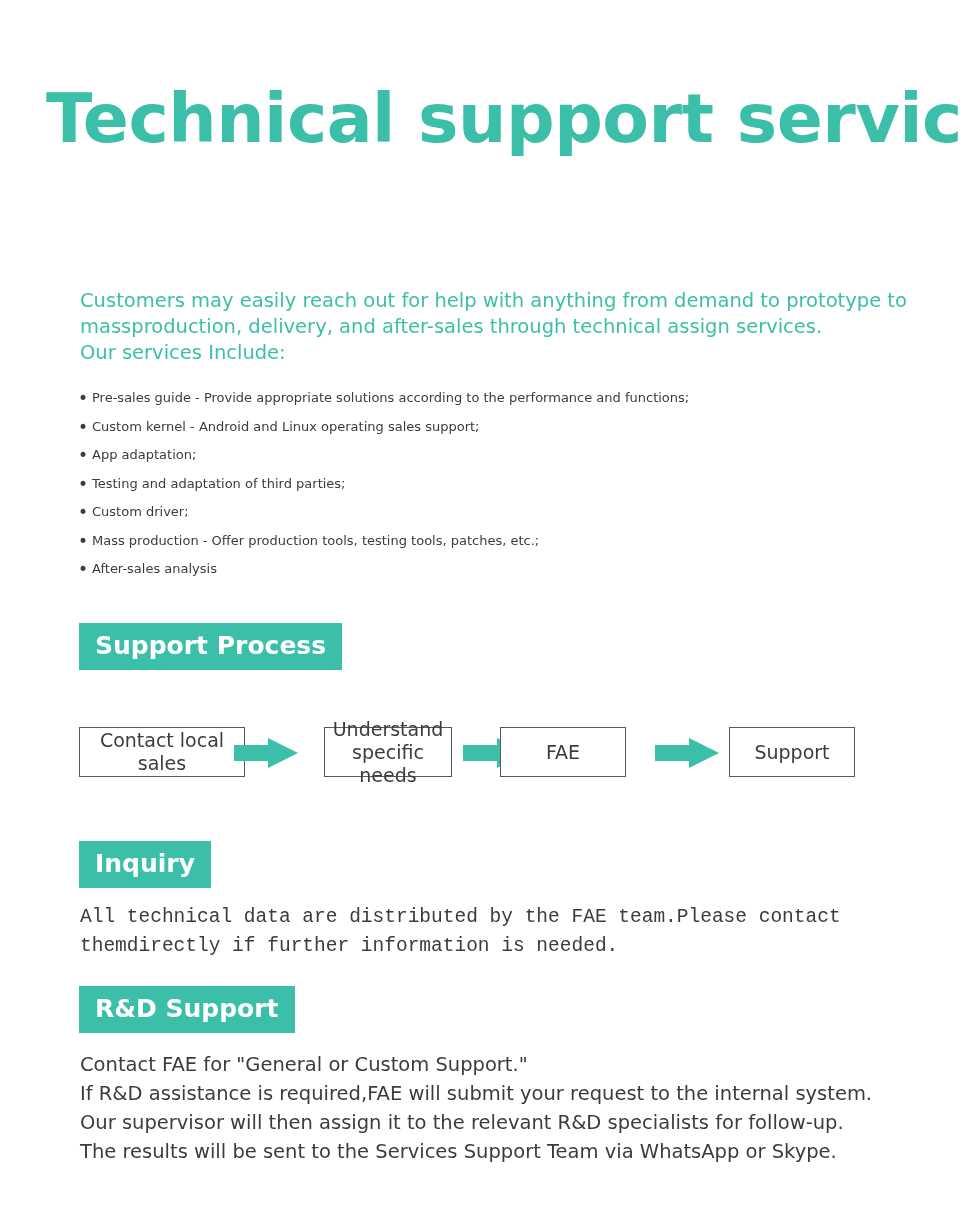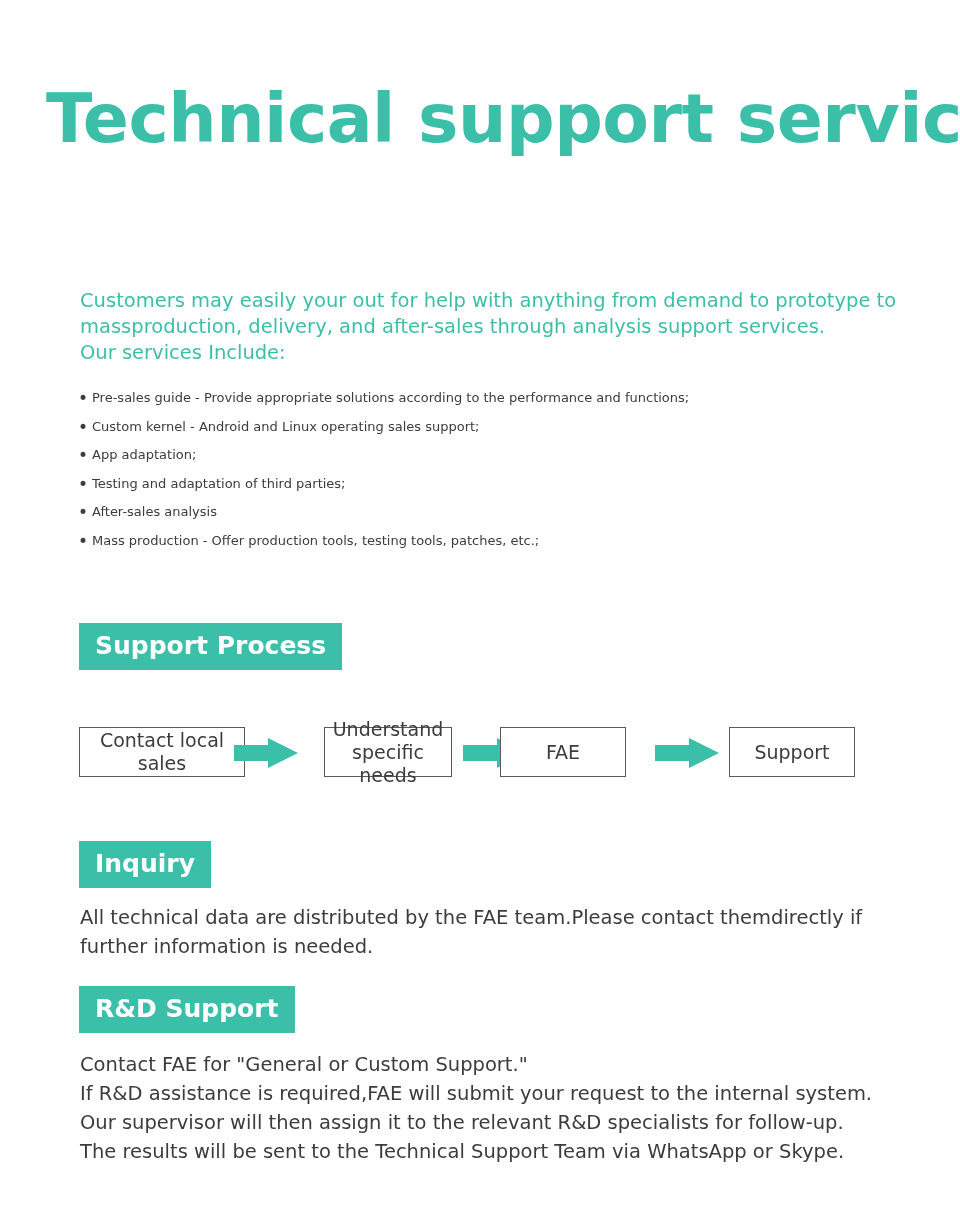--- a/index.html
+++ b/index.html
@@ -128,56 +128,59 @@
 
   
   .para {
     position: absolute;
     left: 80px;
     width: 820px;
     font-size: 19.5px;
     line-height: 29px;
     color: #3c3c3c;
   }
-  #para-inquiry { top: 903px; }
+  #para-inquiry { top: 903px; font-family: Liberation Mono, monospace; }
   #para-rnd { top: 1050px; }
   #para-rnd div { white-space: nowrap; }
 </style>
 </head>
 <body>
 
 <div class="page">
 
   <div class="page-title">Technical support services</div>
 
 
   <div class="intro">
-    <div>Customers may easily your out for help with anything from demand to prototype to</div>
-    <div>massproduction, delivery, and after-sales through analysis support services.</div>
+    <div>Customers may easily reach out for help with anything from demand to prototype to</div>
+    <div>massproduction, delivery, and after-sales through technical assign services.</div>
     <div>Our services Include:</div>
   </div>
 
   <div class="bullets">
     <div class="item">
         <span class="wrap">Pre-sales guide - Provide appropriate solutions according to the performance and functions;</span>
       </div>
     <div class="item">
         <span class="wrap">Custom kernel - Android and Linux operating sales support;</span>
       </div>
     <div class="item">
         <span class="wrap">App adaptation;</span>
       </div>
     <div class="item">
         <span class="wrap">Testing and adaptation of third parties;</span>
       </div>
     <div class="item">
+        <span class="wrap">Custom driver;</span>
+      </div>
+    <div class="item">
+        <span class="wrap">Mass production - Offer production tools, testing tools, patches, etc.;</span>
+      </div>
+    <div class="item">
         <span class="wrap">After-sales analysis</span>
-      </div>
-    <div class="item">
-        <span class="wrap">Mass production - Offer production tools, testing tools, patches, etc.;</span>
       </div>
   </div>
 
   <div class="chip" id="chip-process">Support Process</div>
 
   <div class="flow">
     <div class="flow-box" id="flow-box-0">Contact local sales</div>
     <div class="flow-arrow" id="flow-arrow-0">
       <svg viewBox="0 0 64 30" width="64" height="30" aria-hidden="true">
         <polygon points="0,7 34,7 34,0 64,15 34,30 34,23 0,23" fill="#3bbfa8"></polygon>
@@ -199,16 +202,16 @@
   </div>
 
   <div class="chip" id="chip-inquiry">Inquiry</div>
   <div class="para" id="para-inquiry">All technical data are distributed by the FAE team.Please contact themdirectly if further information is needed.</div>
 
   <div class="chip" id="chip-rnd">R&amp;D Support</div>
   <div class="para" id="para-rnd">
     <div>Contact FAE for "General or Custom Support."</div>
     <div>If R&amp;D assistance is required,FAE will submit your request to the internal system.</div>
     <div>Our supervisor will then assign it to the relevant R&amp;D specialists for follow-up.</div>
-    <div>The results will be sent to the Technical Support Team via WhatsApp or Skype.</div>
+    <div>The results will be sent to the Services Support Team via WhatsApp or Skype.</div>
   </div>
 
 </div>
 
 </body></html>

